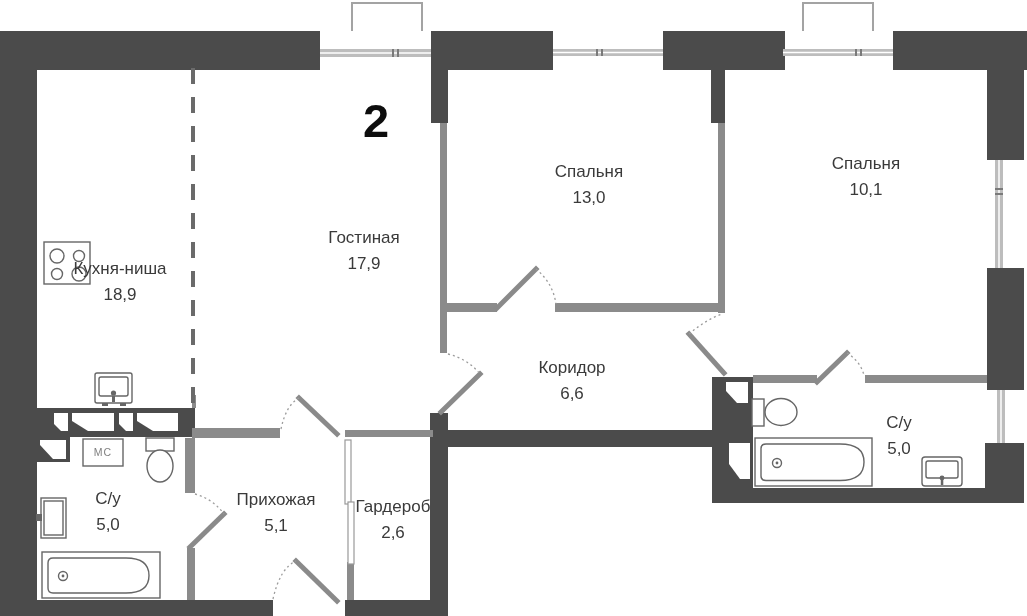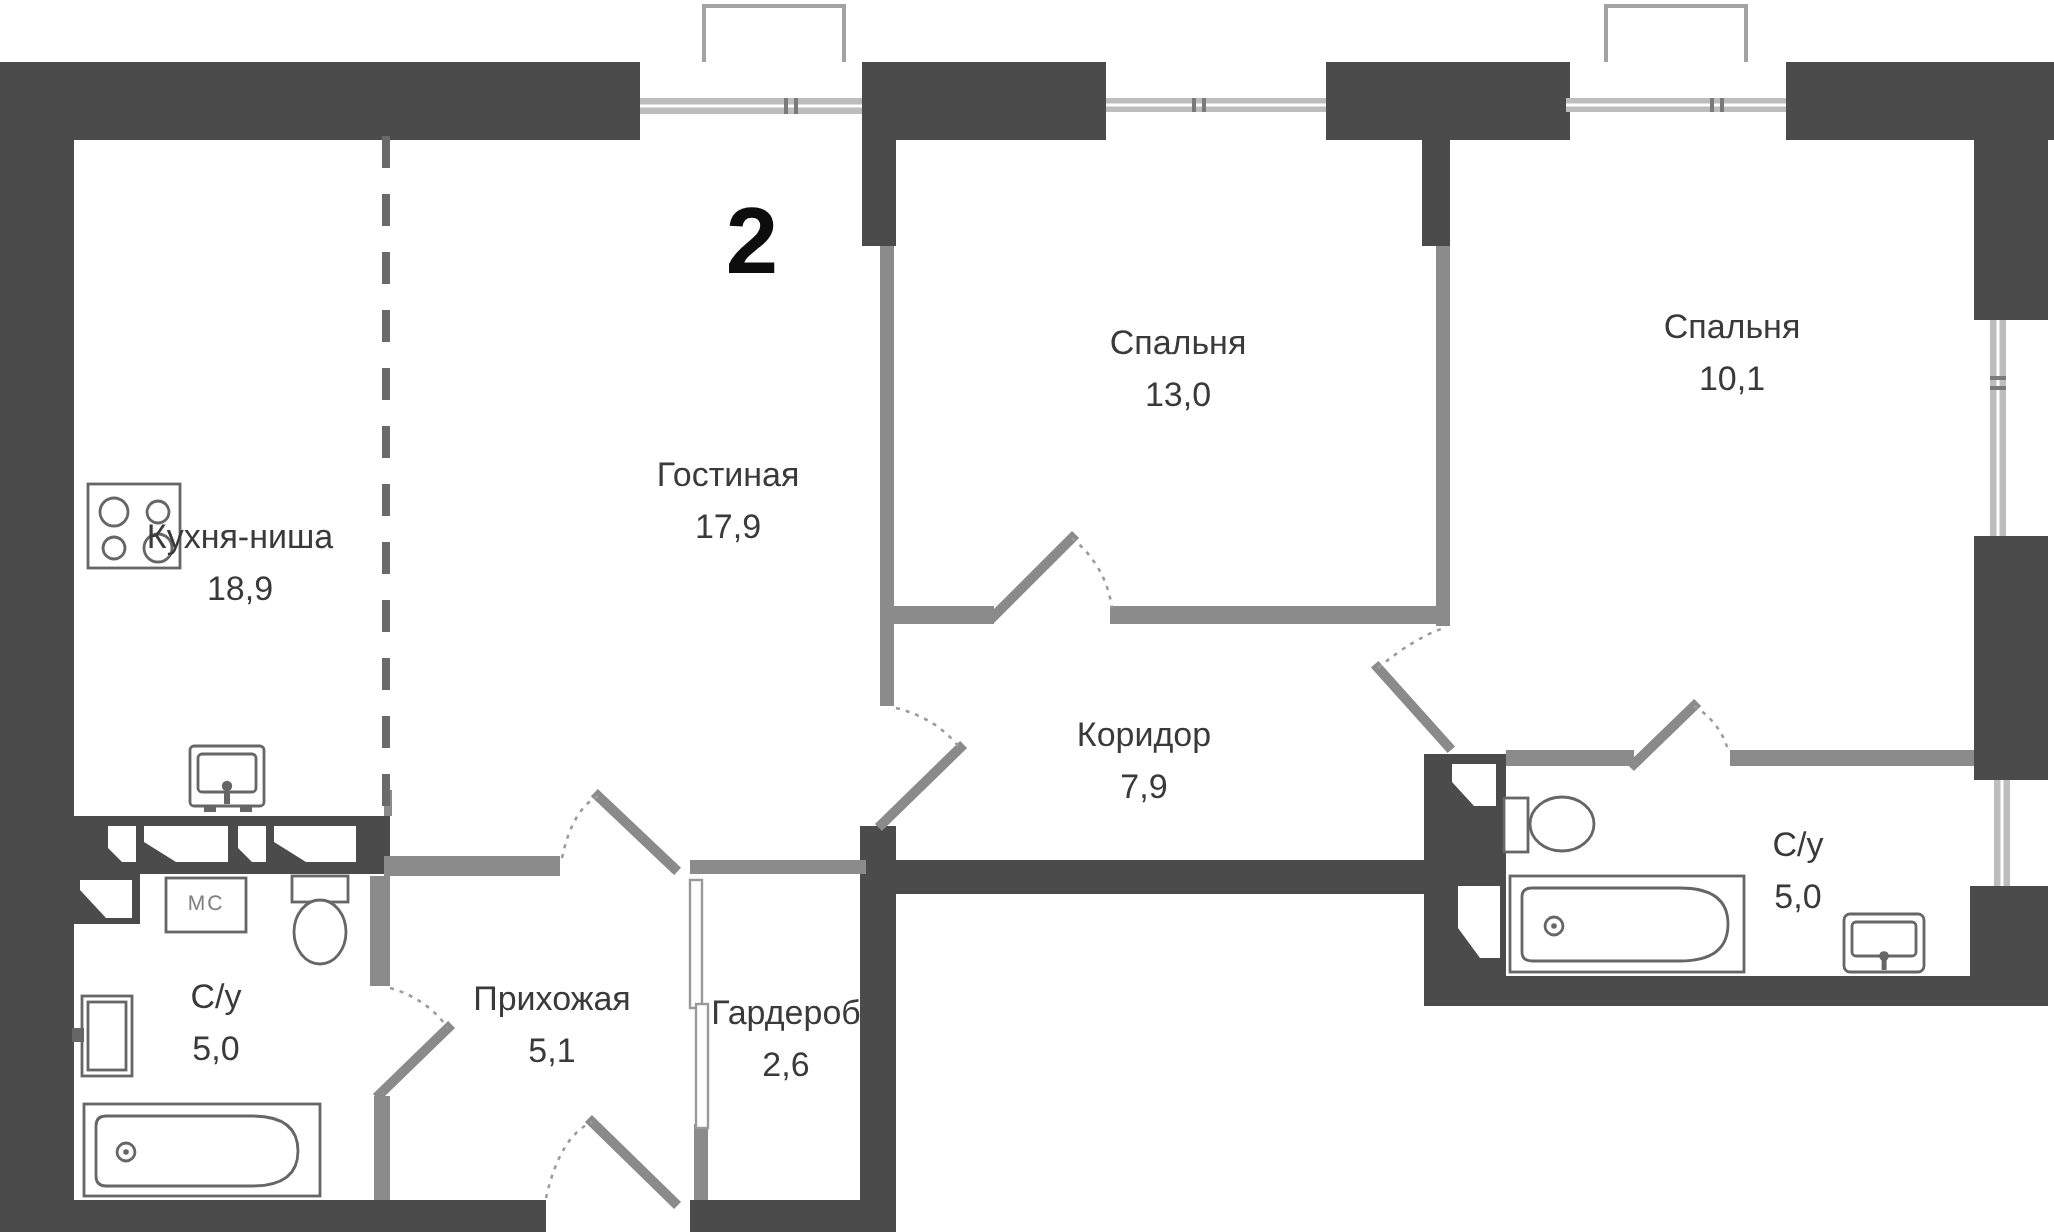--- a/index.html
+++ b/index.html
@@ -226,21 +226,21 @@
   <div class="room-label" style="left:589px;top:185px;">
     <div>Спальня</div>
     <div>13,0</div>
   </div>
   <div class="room-label" style="left:866px;top:177px;">
     <div>Спальня</div>
     <div>10,1</div>
   </div>
   <div class="room-label" style="left:572px;top:381px;">
     <div>Коридор</div>
-    <div>7,9</div>
+    <div>6,6</div>
   </div>
   <div class="room-label" style="left:108px;top:512px;">
     <div>С/у</div>
     <div>5,0</div>
   </div>
   <div class="room-label" style="left:276px;top:513px;">
     <div>Прихожая</div>
     <div>5,1</div>
   </div>
   <div class="room-label" style="left:393px;top:520px;text-align:center;">

